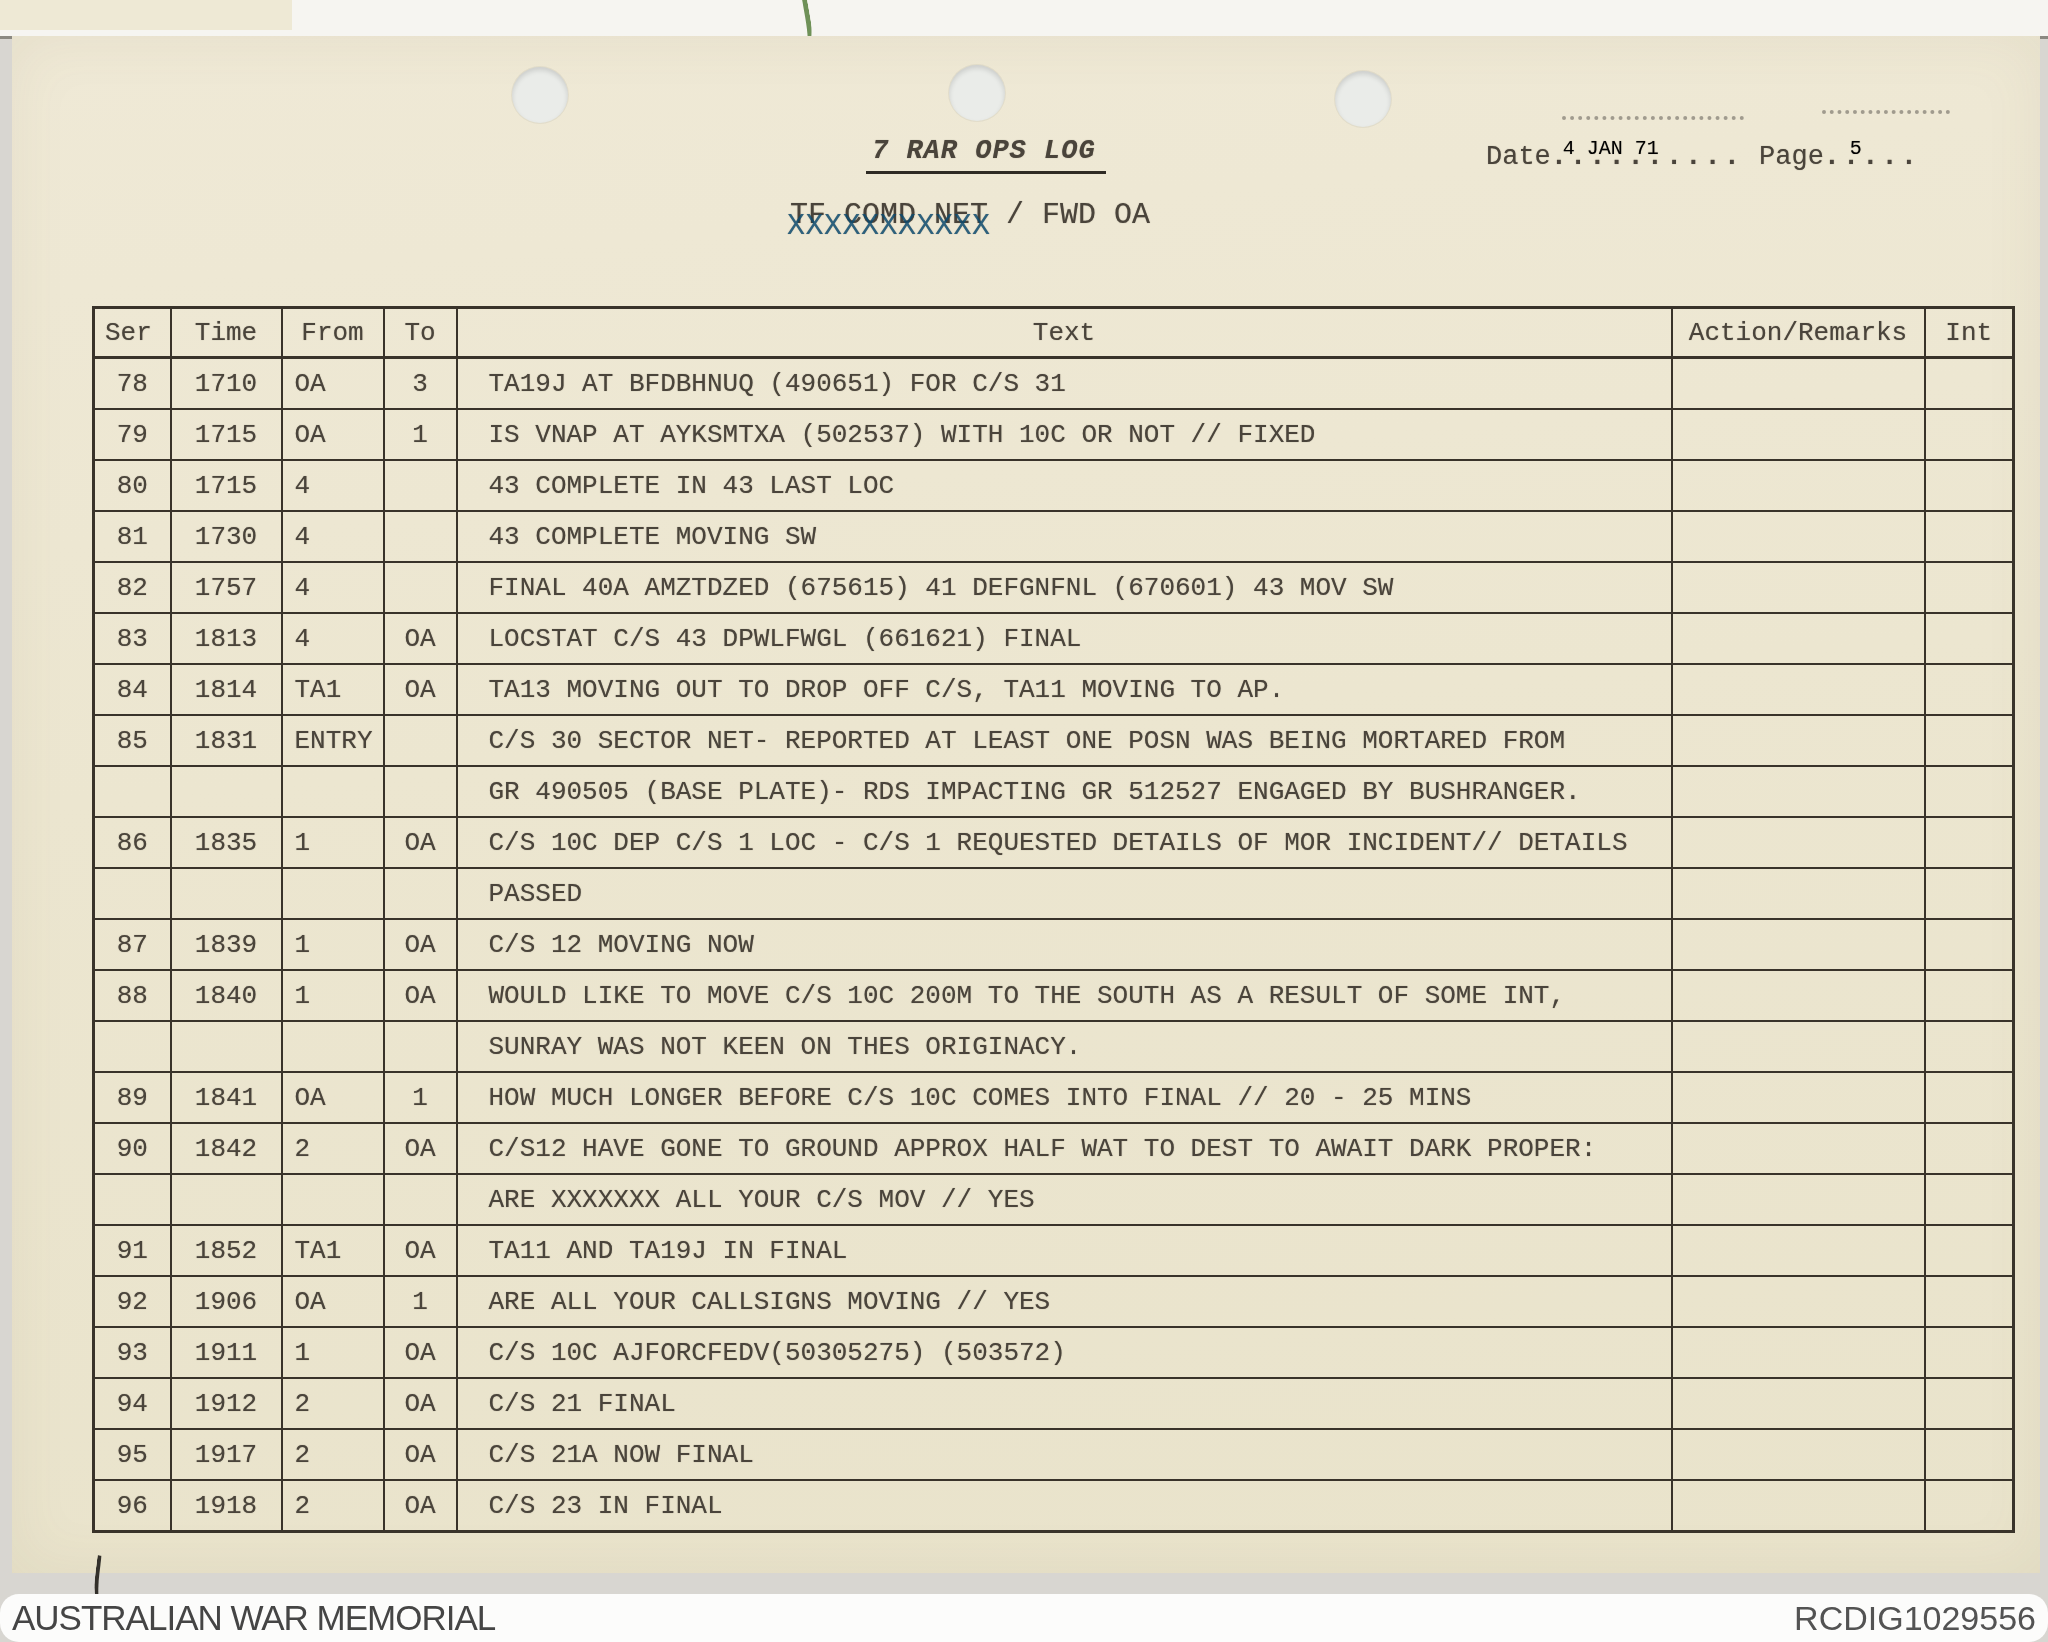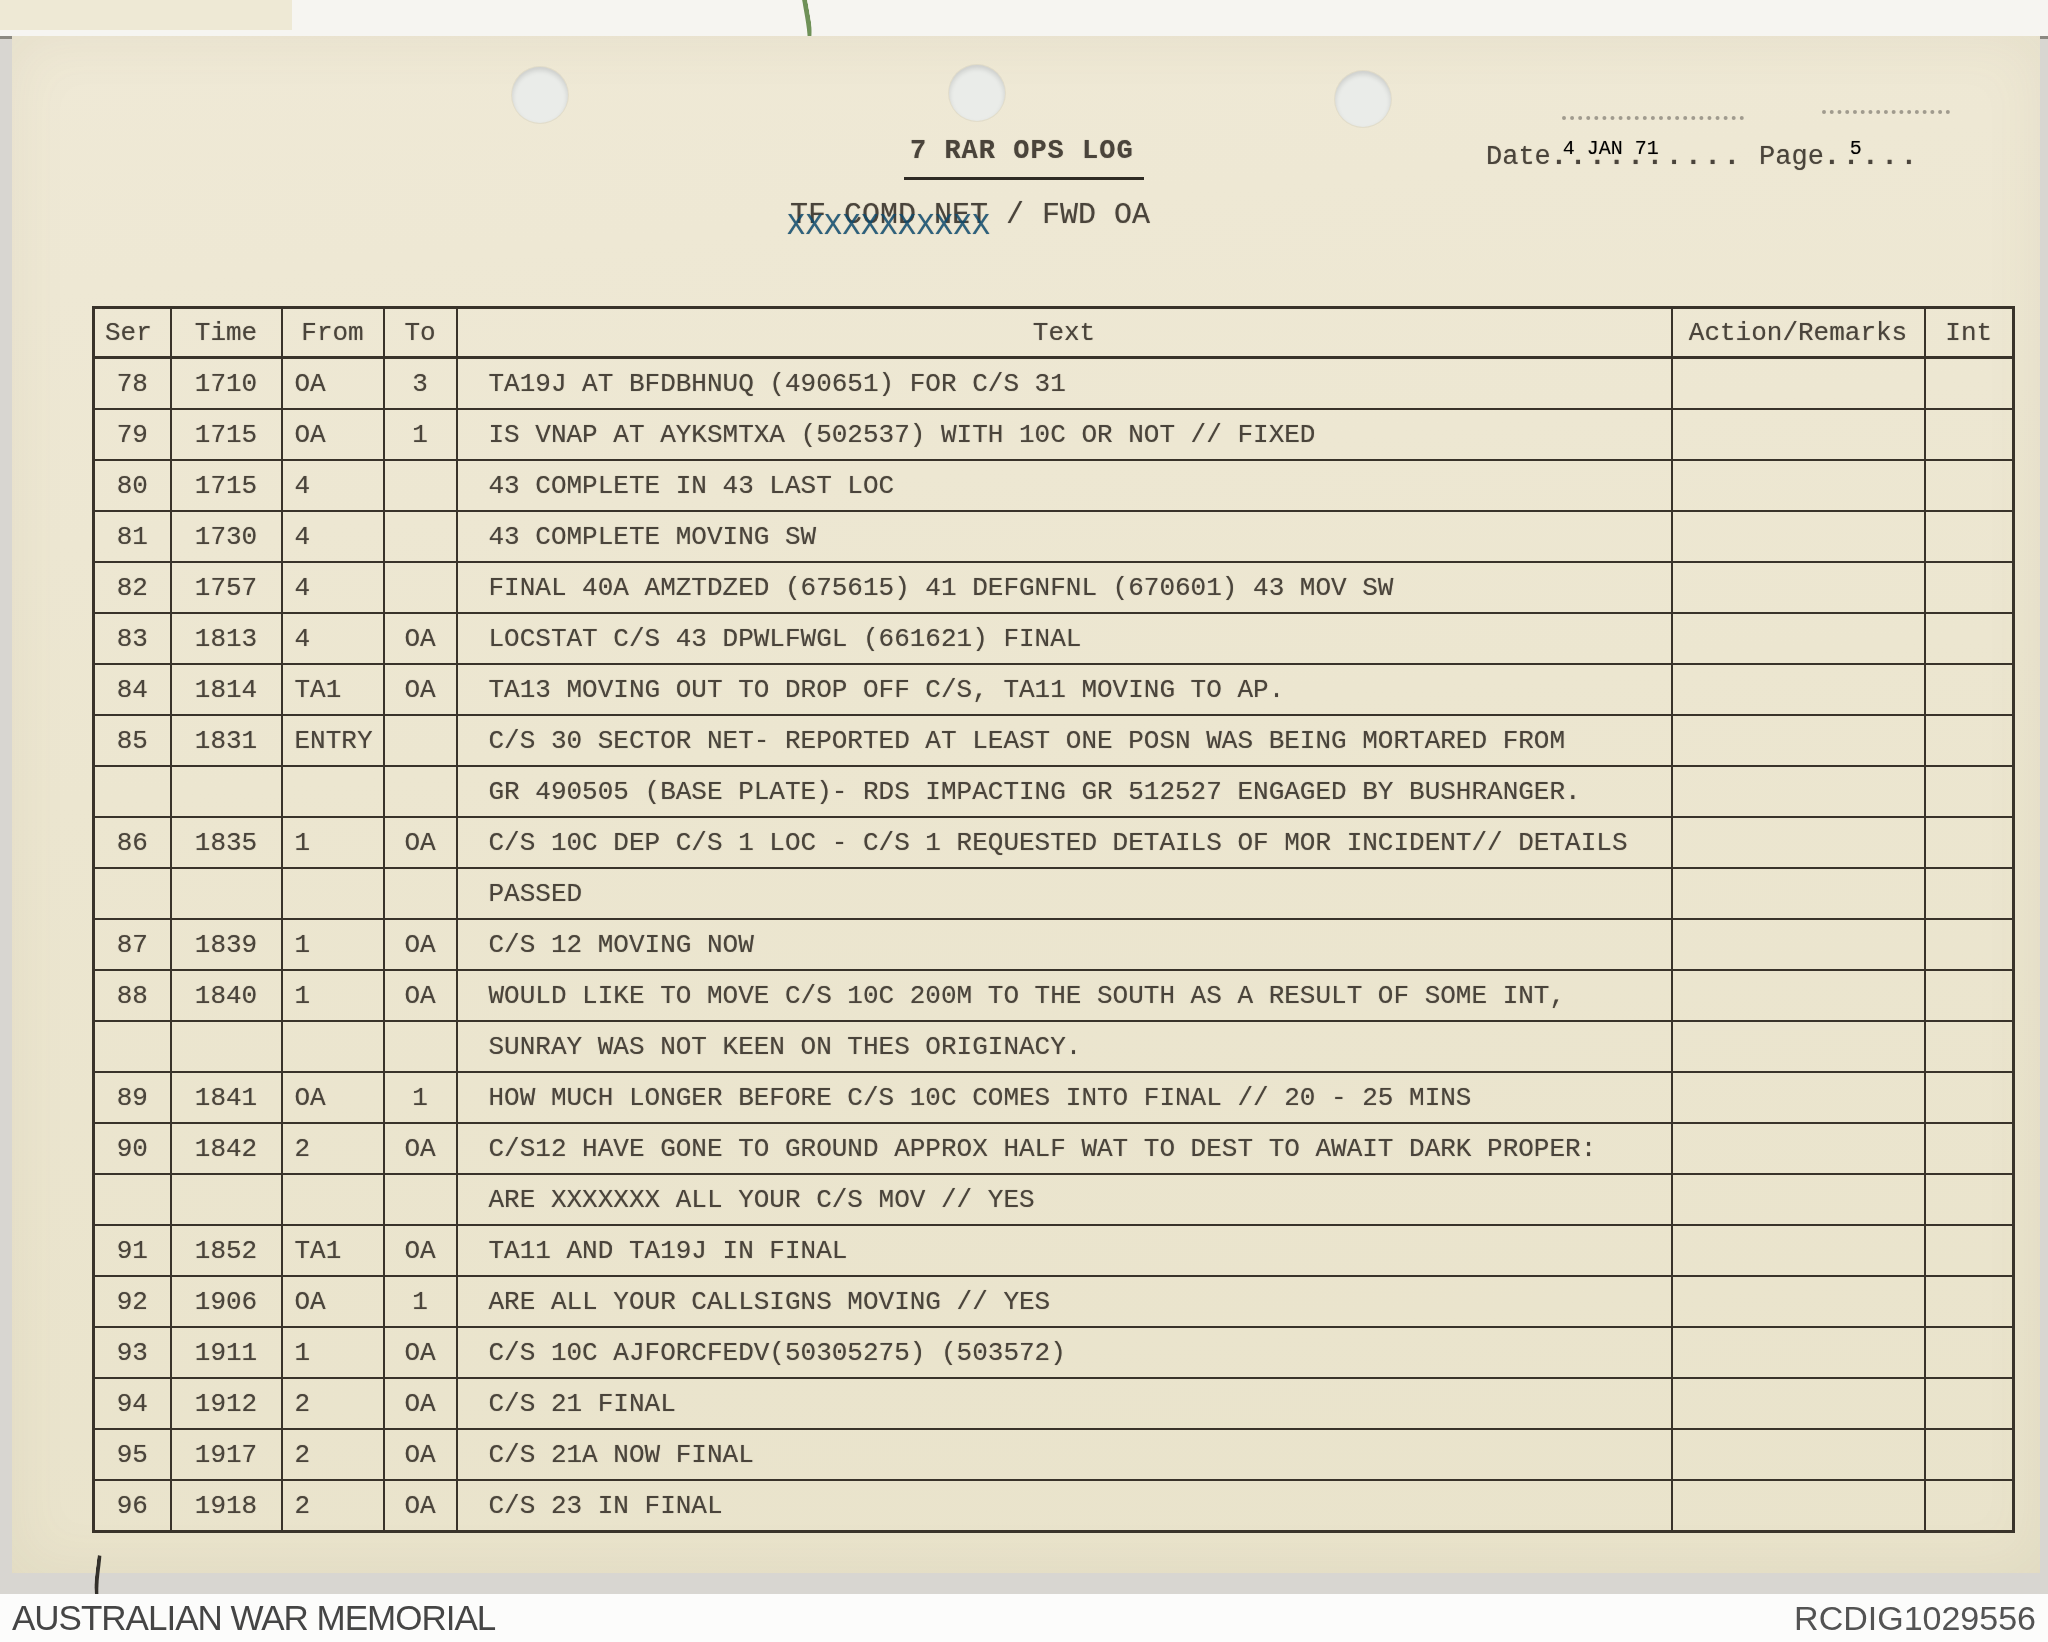--- a/index.html
+++ b/index.html
@@ -19,23 +19,23 @@
          box-shadow:inset 0 0 60px rgba(120,105,70,0.08);}
 
   .hole{position:absolute;width:56px;height:56px;border-radius:50%;background:#eaece9;
         box-shadow:inset 0 3px 5px rgba(0,0,0,0.13),0 0 0 1px rgba(0,0,0,0.05);}
   .hole.h1{left:512px;top:67px;}
   .hole.h2{left:949px;top:65px;}
   .hole.h3{left:1335px;top:71px;}
 
   .ink{color:#4a443b;text-shadow:0 0 1px rgba(70,62,50,0.5);}
 
-  .title{position:absolute;left:904px;top:136px;font-size:27px;font-weight:bold;
-         letter-spacing:1px;padding:0 10px 11px 6px;border-bottom:3px solid #2f2b24;
-         white-space:nowrap;}
+  .title{position:absolute;left:866px;top:136px;font-size:27px;font-weight:bold;
+         letter-spacing:1px;padding:0 10px 5px 6px;border-bottom:3px solid #2f2b24;
+         white-space:nowrap;font-style:italic;}
 
   .subtitle{position:absolute;left:790px;top:198px;font-size:30px;white-space:nowrap;}
   .struck{position:relative;display:inline-block;}
   .struck .xover{position:absolute;left:-3px;top:11px;color:#0c4a6e;opacity:0.85;
                  letter-spacing:0.5px;}
 
   .dateline{position:absolute;left:1486px;top:142px;font-size:27px;white-space:nowrap;}
   .leader{position:relative;display:inline-block;}
   .leader .dots{font-weight:bold;letter-spacing:3px;}
   .leader .val{position:absolute;top:-17px;left:12px;font-size:20px;color:#000000;
@@ -64,21 +64,21 @@
   td.text-cell{text-align:left;padding-left:31px;}
   th.int-cell{text-align:center;}
 
   .pen-mark{position:absolute;left:94px;top:1556px;width:16px;height:58px;
             border-left:4px solid #33302b;border-radius:0 0 0 70%;transform:rotate(7deg);}
 
   
   .footer-bar{position:absolute;left:0;right:0;top:1594px;height:48px;background:#fcfcfb;
               display:flex;justify-content:space-between;align-items:center;
               padding:0 12px;box-sizing:border-box;
-              font-family:"Liberation Sans","DejaVu Sans",sans-serif;}
+              font-family:"Liberation Sans","DejaVu Sans",sans-serif;border-radius:19px;}
   .footer-bar .archive{font-size:35px;color:#454545;letter-spacing:-1px;}
   .footer-bar .ref{font-size:34px;color:#535353;letter-spacing:0;}
 </style>
 </head>
 <body>
 
 <div class="stage">
 
   <div class="top-band">
     <div class="top-strip-cream"></div>

